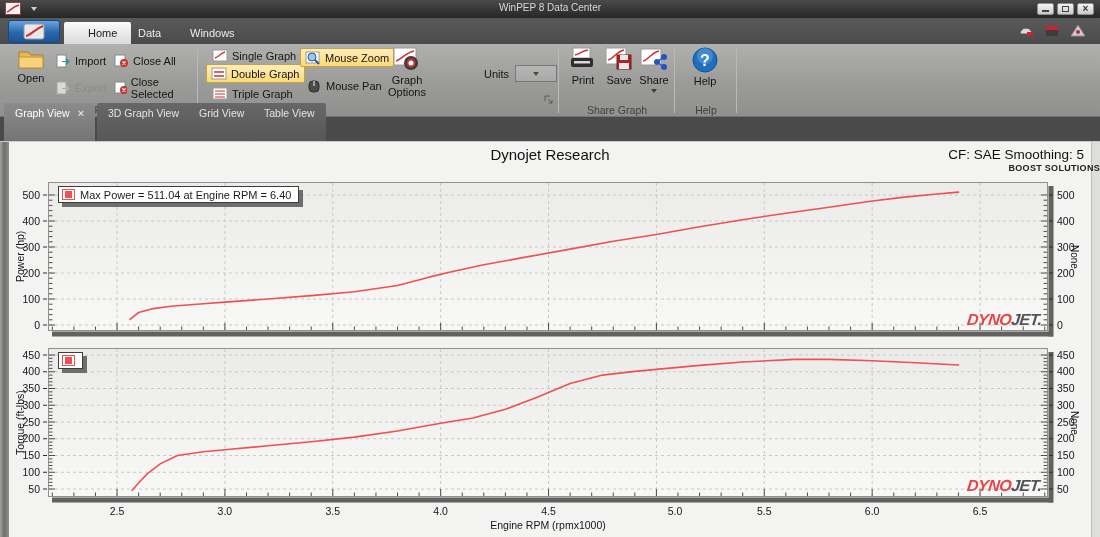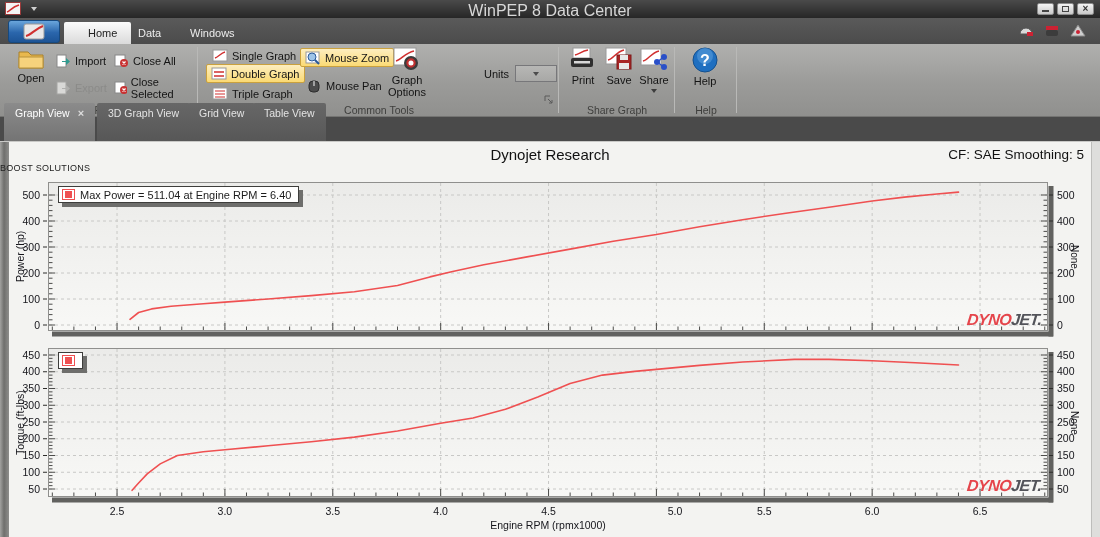--- a/index.html
+++ b/index.html
@@ -2,21 +2,21 @@
 <html><head>
 <meta charset="utf-8">
 <style>
   html,body{margin:0;padding:0;width:1100px;height:537px;overflow:hidden;
     font-family:"Liberation Sans",sans-serif;background:#f3f3f1;position:relative;}
   *{box-sizing:border-box;}
   .abs{position:absolute;}
 
   
   #titlebar{left:0;top:0;width:1100px;height:18px;background:linear-gradient(#4a4a4a,#262626);color:#ddd;}
-  #title-text{left:0;right:0;top:2px;text-align:center;font-size:16px;color:#d8d8d8;}
+  #title-text{left:0;right:0;top:2px;text-align:center;font-size:10px;color:#d8d8d8;}
   .winbtn{top:3px;width:17px;height:12px;background:linear-gradient(#f4f4f4,#c9c9c9);
     border:1px solid #8d8d8d;border-radius:2px;display:flex;align-items:center;justify-content:center;}
   .winbtn .bar{width:7px;height:2px;background:#444;margin-top:4px;}
   .winbtn .box{width:7px;height:6px;border:1.5px solid #444;}
   .winbtn .x{font-size:10px;line-height:10px;color:#333;font-weight:bold;}
   #qa-appicon{left:5px;top:2px;}
   #qa-drop{left:28px;top:4px;width:12px;height:10px;display:flex;align-items:center;justify-content:center;}
   .tri-down{width:0;height:0;border-left:3px solid transparent;border-right:3px solid transparent;border-top:4px solid #cfcfcf;}
 
   
@@ -50,21 +50,21 @@
   .vtab{position:absolute;bottom:0;height:38px;line-height:21px;padding:0 11px;font-size:10.5px;color:#e3e3e3;
     background:linear-gradient(#676767,#575757);border-radius:2px 2px 0 0;margin-right:2px;}
   .vtab.active{background:linear-gradient(#8b8b8b,#747474);color:#fff;}
   .vtab .close{margin-left:8px;font-size:11px;color:#ddd;font-weight:bold;}
 
   
   #content{left:0;top:142px;width:1100px;height:395px;background:#f3f3f1;}
   #left-strip{left:0;top:142px;width:9px;height:395px;background:linear-gradient(90deg,#a2a2a0,#6f6f6d 45%,#8e8e8c);}
   #right-strip{left:1091px;top:142px;width:9px;height:395px;background:#dededc;border-left:1px solid #bdbdbb;}
   #report-title{left:0;right:0;top:146px;text-align:center;font-size:15px;color:#111;}
-  #report-sub{left:0;right:0;top:163px;text-align:left;font-size:9px;font-weight:normal;color:#222;letter-spacing:.3px;}
+  #report-sub{left:0;right:0;top:163px;text-align:right;font-size:9px;font-weight:bold;color:#222;letter-spacing:.3px;}
   #cf-text{right:16px;top:147px;font-size:13.5px;color:#111;}
 
   .chart-svg{left:0;width:1100px;height:160px;}
   #chart-svg-0{top:182px;} #chart-svg-1{top:348px;}
   .legend{position:absolute;display:inline-flex;align-items:center;gap:5px;height:17px;padding:0 7px 0 3px;
     background:#fff;border:1px solid #3d3d3b;box-shadow:4px 4px 0 #6e6e6c;font-size:11px;color:#1c1c1c;white-space:nowrap;}
   #legend-0{left:58px;top:186px;} #legend-1{left:58px;top:352px;}
   .swatch{width:13px;height:11px;background:#fff;border:1px solid #d22;display:flex;align-items:center;justify-content:center;}
   .swatch i{display:block;width:7px;height:7px;}
   .ylab{position:absolute;left:13px;width:14px;display:flex;align-items:center;justify-content:center;
@@ -220,21 +220,20 @@
     <div id="units-row" style="left:284px;top:21px">
       <span>Units</span>
       <div id="units-combo">
           <span class="tri-down" style="border-top-color:#4c4c4c"></span>
         </div>
     </div>
     <svg id="dialog-launcher">
       <path d="M1 1 v5 M1 1 h5" stroke="#5a5a5a" fill="none"></path>
       <path d="M4 4 l4 4 M8 5 v3 h-3" stroke="#5a5a5a" fill="none"></path>
     </svg>
-    <div class="glabel">Common Tools</div>
   </div>
   <div class="gsep" style="left:558px"></div>
 
   <div class="rgroup" style="left:561px;width:112px">
     <div class="bigbtn" style="left:5px;width:34px">
       <svg class="ic" width="28" height="25">
         <rect x="4" y="1" width="17" height="10" fill="#fff" stroke="#999"></rect>
         <path d="M6 8 C10 7 13 4 19 3" stroke="#d03030" stroke-width="1.4" fill="none"></path>
         <rect x="2" y="11" width="22" height="9" rx="2" fill="#2f2f2f"></rect>
         <rect x="5" y="14" width="16" height="2.5" fill="#d8d8d8"></rect>

